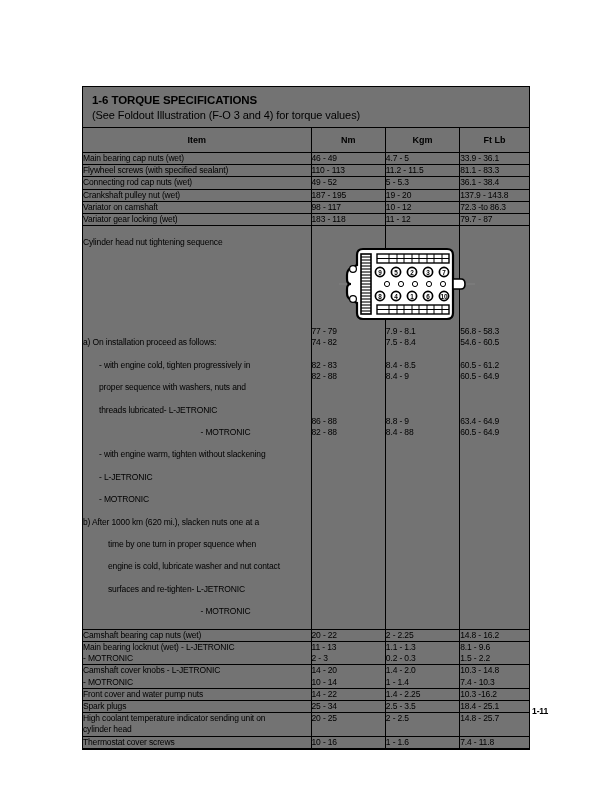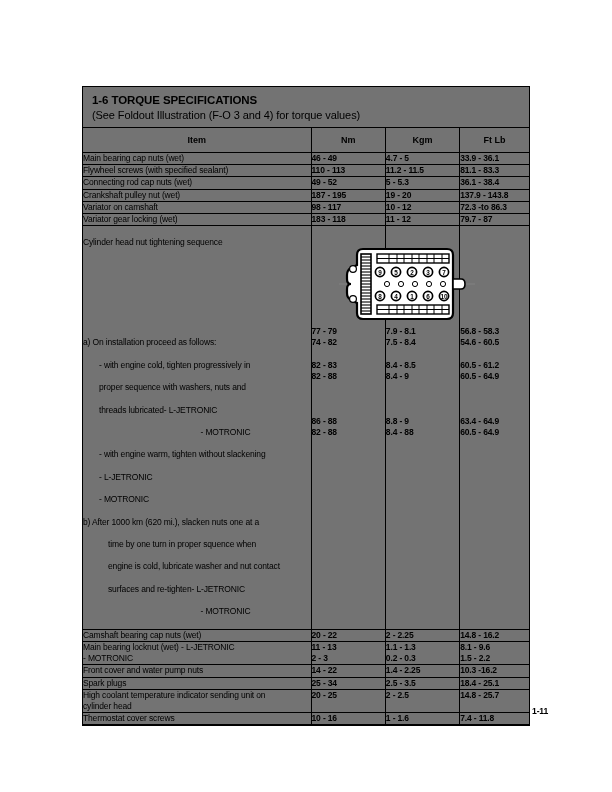--- a/index.html
+++ b/index.html
@@ -93,21 +93,20 @@
     padding: 1px 0 1px 4px;
     letter-spacing: -0.15px;
     white-space: pre-line;
     line-height: 11.2px;
   }
   td.val {
     padding: 1px 0 1px 5px;
     letter-spacing: -0.15px;
     white-space: pre-line;
     line-height: 11.2px;
-    font-weight: bold;
   }
   td.val.pad-extra { }
 
   tr.ruled > td { border-bottom: 1px solid #000; }
   tr.noline > td { border-bottom: none; }
 
   
   td.diagram-cell {
     height: 100px;
     position: relative;
@@ -387,20 +386,30 @@
         <td class="item">Main bearing locknut (wet) - L-JETRONIC
                               - MOTRONIC</td>
         <td class="val">11 - 13
 2 - 3</td>
         <td class="val">1.1 - 1.3
 0.2 - 0.3</td>
         <td class="val">8.1 - 9.6
 1.5 - 2.2</td>
       </tr>
       <tr class="ruled">
+        <td class="item">Camshaft cover knobs - L-JETRONIC
+                           - MOTRONIC</td>
+        <td class="val">14 - 20
+10 - 14</td>
+        <td class="val">1.4 - 2.0
+1 - 1.4</td>
+        <td class="val">10.3 - 14.8
+7.4 - 10.3</td>
+      </tr>
+      <tr class="ruled">
         <td class="item">Front cover and water pump nuts</td>
         <td class="val">14 - 22</td>
         <td class="val">1.4 - 2.25</td>
         <td class="val">10.3 -16.2</td>
       </tr>
       <tr class="ruled">
         <td class="item">Spark plugs</td>
         <td class="val">25 - 34</td>
         <td class="val">2.5 - 3.5</td>
         <td class="val">18.4 - 25.1</td>

